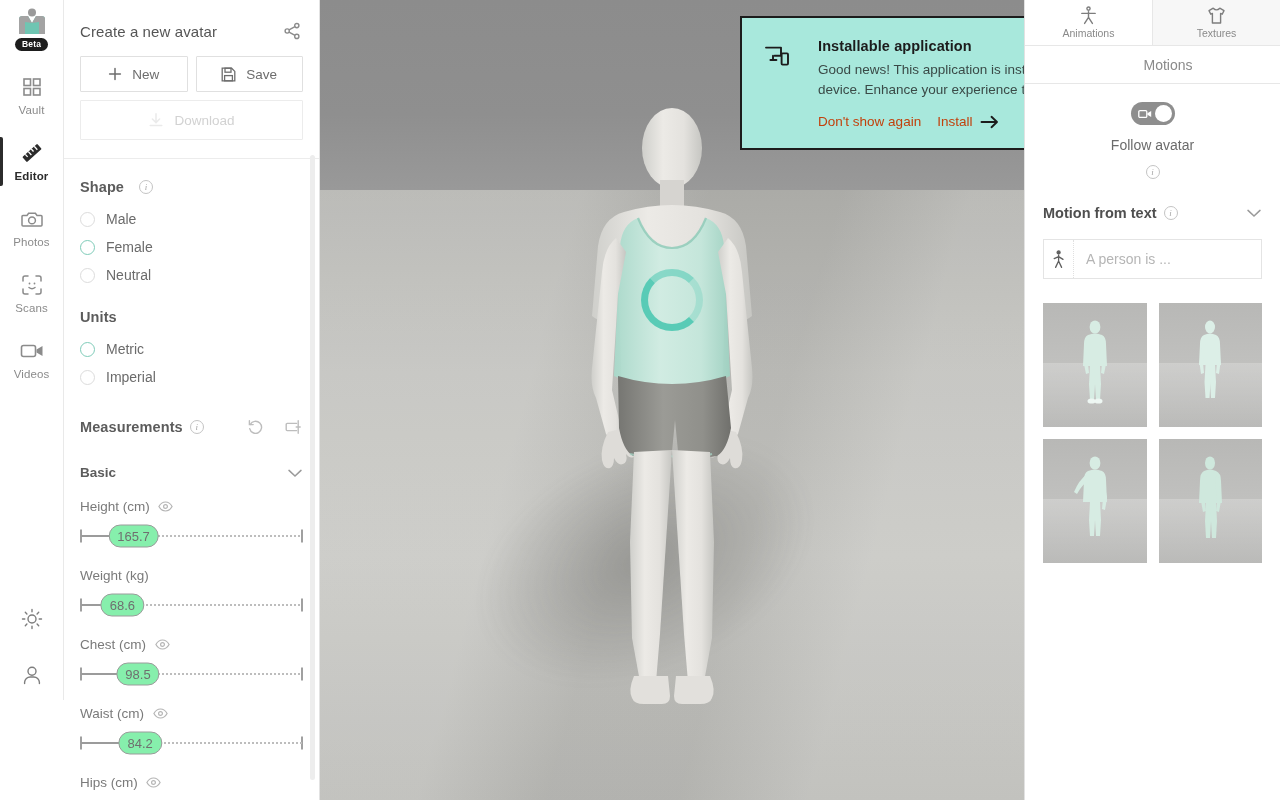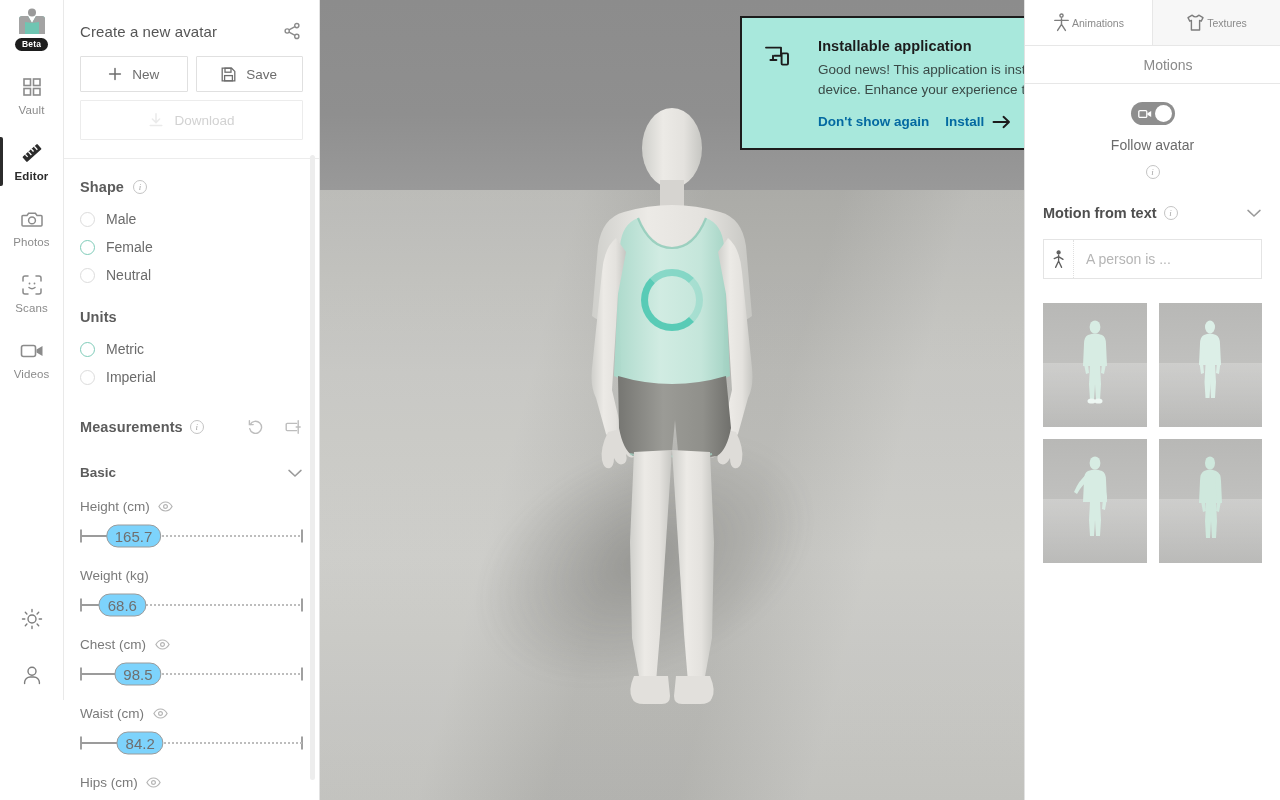--- a/index.html
+++ b/index.html
@@ -66,21 +66,21 @@
     display:flex; align-items:center; justify-content:center; gap: 10px;
     font-size: 13.5px; color:#6d6d6d; cursor:pointer; border-radius: 1px;
   }
   .btn-wide { width:100%; margin-top: 8px; height: 40px; }
   .btn.disabled { color:#d2d2d2; cursor:default; border-color:#ececec; }
   .btn.disabled svg { opacity:.45; }
 
   .divider { height:1px; background:#ececec; margin: 18px -16px 0; }
 
   .sec-title { font-size: 14.5px; font-weight: bold; color:#5c5c5c; letter-spacing:.1px; }
-  .sec-head { display:flex; align-items:center; gap:9px; margin: 20px 0 10px; }
+  .sec-head { display:flex; align-items:center; gap:15px; margin: 20px 0 10px; }
 
   .radio-row { display:flex; align-items:center; gap: 11px; height: 28px; cursor:pointer; }
   .radio {
     width: 15px; height: 15px; border-radius: 50%;
     border: 1.6px solid #dcdcdc; background: #fff; flex:0 0 15px;
   }
   .radio.sel { border-color: #7fccb9; }
   .radio-label { font-size: 14px; color:#6b6b6b; }
 
   .meas-head { display:flex; align-items:center; margin: 26px 0 0; }
@@ -99,23 +99,23 @@
   .slider { position:relative; height: 26px; margin-top: 9px; }
   .s-cap { position:absolute; top:50%; transform:translateY(-50%); width:2px; height:13px; background:#a0a0a0; }
   .s-cap.l { left:0; } .s-cap.r { right:0; }
   .s-fill { position:absolute; top:50%; transform:translateY(-50%); left:1px; height:2px; background:#9b9b9b; }
   .s-rest { position:absolute; top:50%; transform:translateY(-50%); right:1px; height:2px;
             background-image: radial-gradient(circle, #bdbdbd 0.8px, transparent 0.9px);
             background-size: 4px 2px; background-repeat: repeat-x; }
   .s-thumb {
     position:absolute; top:50%; transform:translate(-50%,-50%);
     min-width: 42px; height: 23px; padding: 0 8px;
-    border: 1.5px solid #9b9b9b; background:#7dd3fc; border-radius: 12px;
+    border: 1.5px solid #9b9b9b; background:#86efac; border-radius: 12px;
     display:flex; align-items:center; justify-content:center;
-    font-size: 15px; color:#6f6f6f; cursor:grab; z-index:2;
+    font-size: 13px; color:#6f6f6f; cursor:grab; z-index:2;
   }
 
   .lp-scrollbar {
     position:absolute; right: 4px; top: 155px; width: 5px; height: 625px;
     background: #ededed; border-radius: 3px; cursor:pointer;
   }
 
   
   .viewport { position:relative; flex: 1 1 auto; height: 800px; overflow: hidden; background:#8a8a8a; }
   .vp-wall { position:absolute; left:0; right:0; top:0; height: 190px;
@@ -145,28 +145,28 @@
   .banner {
     position:absolute; left: 420px; top: 16px; width: 440px; min-height: 134px;
     background: #a8e8dc; border: 2px solid #1c1c1c;
     padding: 20px 18px 18px 22px; display:flex; gap: 16px; z-index: 40;
   }
   .banner-ico { width: 28px; flex:0 0 28px; padding-top: 7px; }
   .banner-body { flex:1 1 auto; padding-left: 10px; }
   .banner-title { font-size: 14.5px; font-weight: bold; color:#1c1c1c; letter-spacing:.1px; }
   .banner-text { font-size: 13.5px; color:#3a4a47; line-height: 20px; margin-top: 6px; max-width: 300px; }
   .banner-actions { display:flex; align-items:center; gap: 16px; margin-top: 14px; }
-  .banner-link { font-size: 13.5px; font-weight:bold; color:#0369a1; cursor:pointer; }
+  .banner-link { font-size: 13.5px; font-weight:normal; color:#c2410c; cursor:pointer; }
   .banner-install { display:flex; align-items:center; gap: 8px; cursor:pointer; }
 
   
   .right-panel { width: 256px; flex:0 0 256px; height:800px; background:#fff; border-left:1px solid #e2e2e2;
                  position:relative; overflow:hidden; }
   .tabs-row { display:flex; height: 46px; }
-  .tab-top { flex:1 1 0; display:flex; flex-direction:row; align-items:center; justify-content:center; gap:2px;
+  .tab-top { flex:1 1 0; display:flex; flex-direction:column; align-items:center; justify-content:center; gap:2px;
              border-bottom:1px solid #e7e7e7; cursor:pointer; }
   .tab-top + .tab-top { border-left: 1px solid #e7e7e7; }
   .tab-top.inactive { background:#f7f7f7; }
   .tab-top .tt-label { font-size: 10.5px; color:#8a8a8a; }
   .tabs-row2 { display:flex; height: 38px; }
   .tab-sub { flex:1 1 0; display:flex; align-items:center; justify-content:center;
              font-size: 14px; color:#8a8a8a; border-bottom:1px solid #e7e7e7; cursor:pointer;padding-left:31px; }
   .tab-sub + .tab-sub { border-left:1px solid #e7e7e7; }
   .tab-sub.inactive { background:#f7f7f7; }
 

